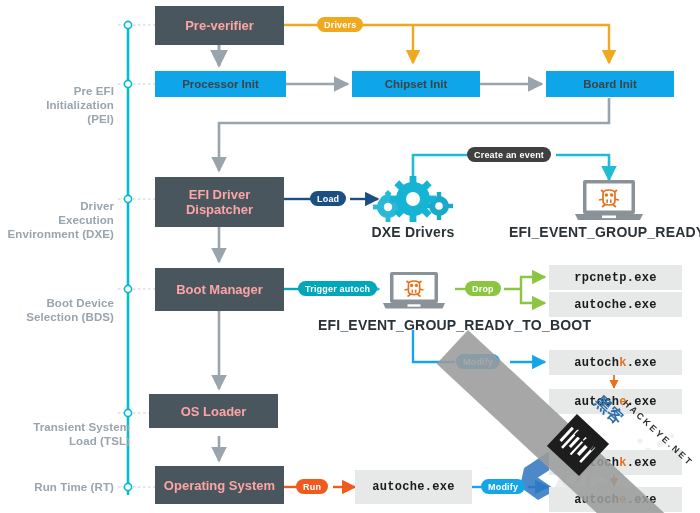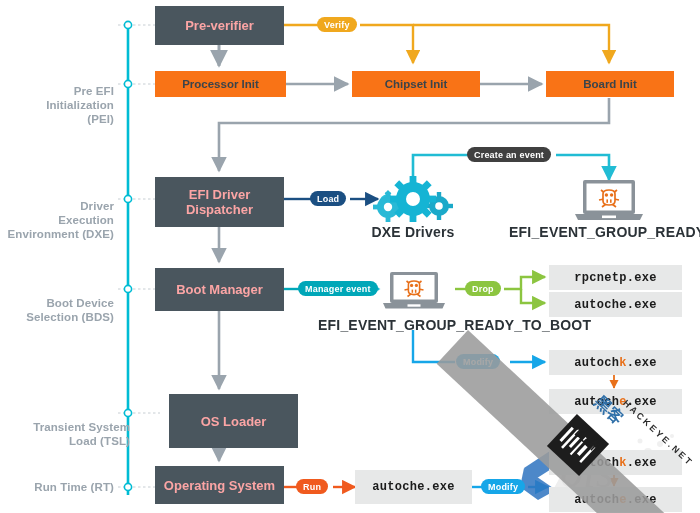--- a/index.html
+++ b/index.html
@@ -10,21 +10,21 @@
   
   .phase-label{position:absolute;text-align:right;color:#9aa4ad;
                font-size:11.5px;font-weight:bold;line-height:14px;
                letter-spacing:.1px;}
 
   
   .node{position:absolute;background:#4a565e;color:#fca5a5;
         display:flex;align-items:center;justify-content:center;
         text-align:center;font-weight:bold;font-size:13px;line-height:15px;}
   
-  .node-light{position:absolute;background:#f97316;color:#3b444a;
+  .node-light{position:absolute;background:#0ea5e9;color:#3b444a;
         display:flex;align-items:center;justify-content:center;
         text-align:center;font-weight:bold;font-size:11.5px;}
 
   
   .filebox{position:absolute;background:#e7e8e8;color:#1b1b1b;
         display:flex;align-items:center;justify-content:center;
         font-family:"Liberation Mono","DejaVu Sans Mono",monospace;
         font-size:12px;font-weight:bold;letter-spacing:.3px;}
   .hl{color:#e8701a;}
 
@@ -273,31 +273,31 @@
 
   <div class="node-light" style="left:352px;top:71px;width:128px;height:26px;">Chipset Init</div>
 
   <div class="node-light" style="left:546px;top:71px;width:128px;height:26px;">Board Init</div>
 
   <div class="node" style="left:155px;top:177px;width:129px;height:50px;white-space:pre-line;">EFI Driver
 Dispatcher</div>
 
   <div class="node" style="left:155px;top:268px;width:129px;height:43px;">Boot Manager</div>
 
-  <div class="node" style="left:169px;top:394px;width:129px;height:54px;">OS Loader</div>
+  <div class="node" style="left:149px;top:394px;width:129px;height:34px;">OS Loader</div>
 
   <div class="node" style="left:155px;top:466px;width:129px;height:38px;">Operating System</div>
 
-  <div class="pill" style="left:317px;top:17px;background:#f0a81e;">Verify</div>
+  <div class="pill" style="left:317px;top:17px;background:#f0a81e;">Drivers</div>
 
   <div class="pill" style="left:310px;top:191px;background:#1b4f82;">Load</div>
 
   <div class="pill" style="left:467px;top:147px;background:#404040;">Create an event</div>
 
-  <div class="pill" style="left:298px;top:281px;background:#00a7b8;">Manager event</div>
+  <div class="pill" style="left:298px;top:281px;background:#00a7b8;">Trigger autoch</div>
 
   <div class="pill" style="left:465px;top:281px;background:#8cc540;">Drop</div>
 
   <div class="pill" style="left:456px;top:354px;background:#16a6e8;">Modify</div>
 
   <div class="pill" style="left:296px;top:479px;background:#f05a1e;">Run</div>
 
   <div class="pill" style="left:481px;top:479px;background:#16a6e8;">Modify</div>
 
   <div class="caption" style="left:363px;top:224px;width:100px;">DXE Drivers</div>

